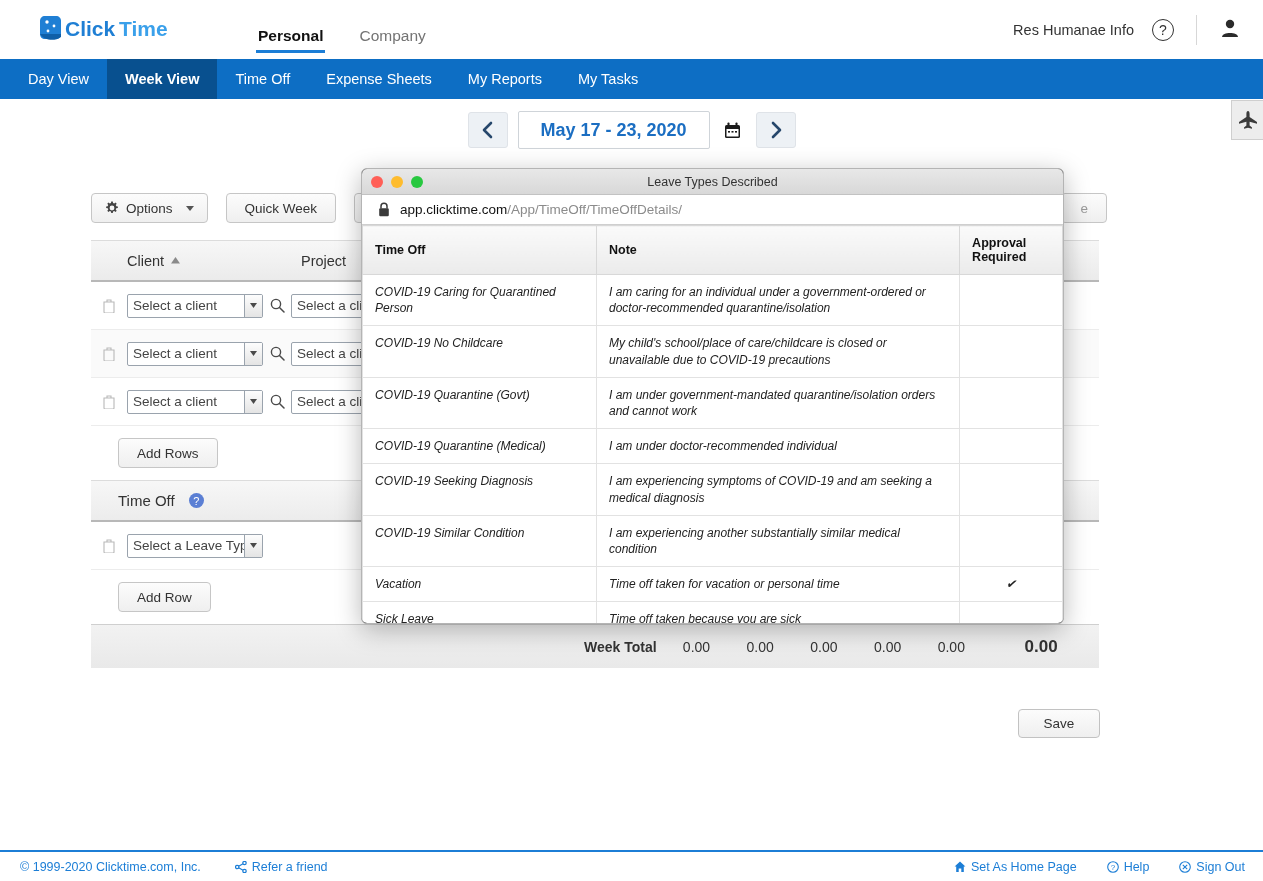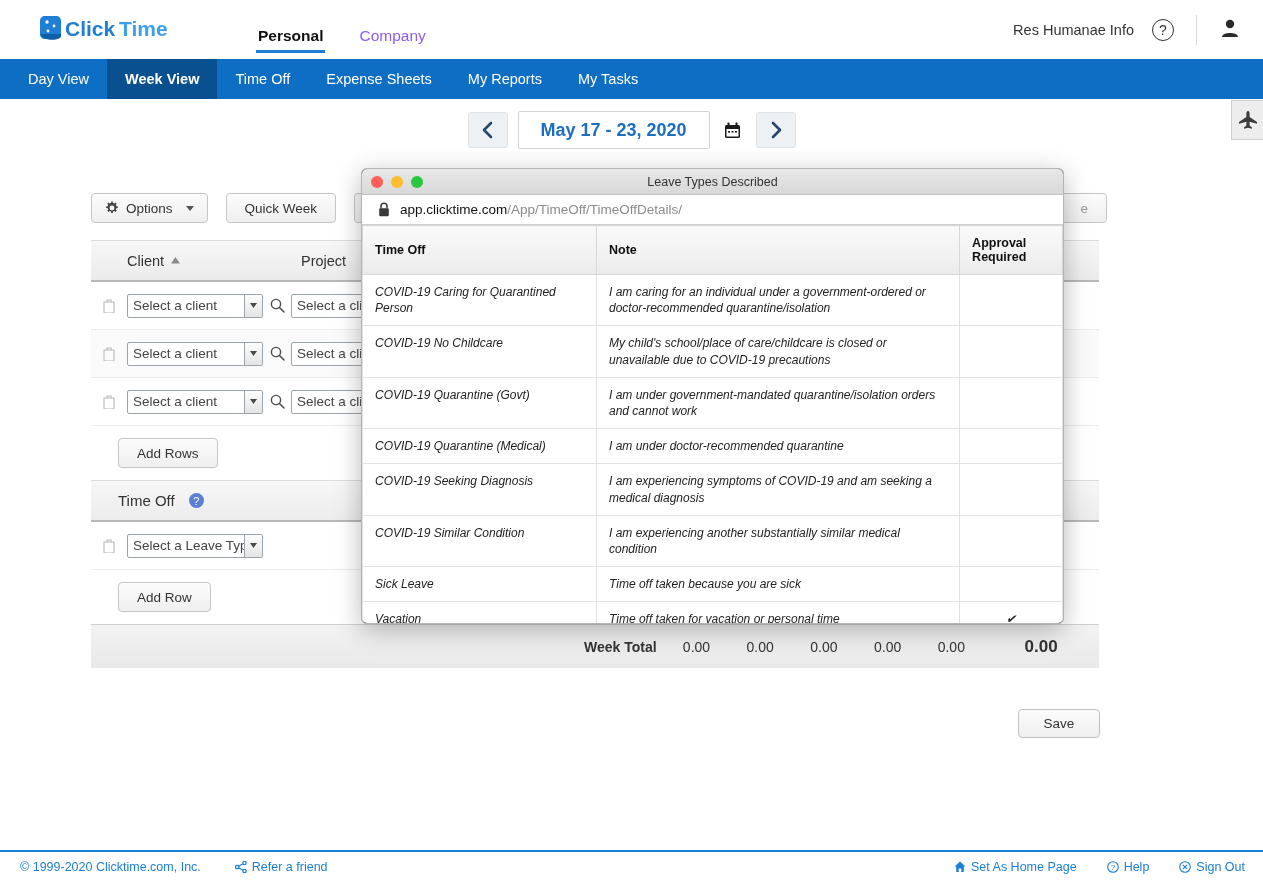--- a/index.html
+++ b/index.html
@@ -14,21 +14,21 @@
 
   
   .topbar {
     position: absolute; left: 0; top: 0; width: 1263px; height: 59px;
     background: #ffffff; display: flex; align-items: center;
   }
   .logo { position: absolute; left: 36px; top: 15px; display: flex; align-items: center; }
   .logo svg { display: block; }
   .topnav { position: absolute; left: 256px; top: 0; height: 59px; display: flex; align-items: center; gap: 32px; }
   .topnav-item {
-    font-size: 15.5px; color: #8b5cf6; padding: 18px 2px 6px 2px; cursor: pointer;
+    font-size: 15.5px; color: #737373; padding: 18px 2px 6px 2px; cursor: pointer;
     position: relative; line-height: 1;
   }
   .topnav-item.active { font-weight: bold; color: #111; }
   .topnav-item.active::after {
     content: ""; position: absolute; left: 0; right: 0; bottom: -4px; height: 3px; background: #1c7ed6;
   }
   .topright { position: absolute; right: 22px; top: 0; height: 59px; display: flex; align-items: center; }
   .org-name { font-size: 14.5px; color: #333; margin-right: 18px; }
   .help-circle {
     width: 22px; height: 22px; border: 1.6px solid #333; border-radius: 50%;
@@ -555,41 +555,41 @@
             <td class="c-note">My child's school/place of care/childcare is closed or unavailable due to COVID-19 precautions</td>
             <td class="c-appr chk"></td>
           </tr>
           <tr>
             <td class="c-type">COVID-19 Quarantine (Govt)</td>
             <td class="c-note">I am under government-mandated quarantine/isolation orders and cannot work</td>
             <td class="c-appr chk"></td>
           </tr>
           <tr>
             <td class="c-type">COVID-19 Quarantine (Medical)</td>
-            <td class="c-note">I am under doctor-recommended quarantine</td>
+            <td class="c-note">I am under doctor-recommended individual</td>
             <td class="c-appr chk"></td>
           </tr>
           <tr>
             <td class="c-type">COVID-19 Seeking Diagnosis</td>
             <td class="c-note">I am experiencing symptoms of COVID-19 and am seeking a medical diagnosis</td>
             <td class="c-appr chk"></td>
           </tr>
           <tr>
             <td class="c-type">COVID-19 Similar Condition</td>
             <td class="c-note">I am experiencing another substantially similar medical condition</td>
-            <td class="c-appr chk"></td>
-          </tr>
-          <tr>
-            <td class="c-type">Sick Leave</td>
-            <td class="c-note">Time off taken because you are sick</td>
             <td class="c-appr chk"></td>
           </tr>
           <tr>
             <td class="c-type">Vacation</td>
             <td class="c-note">Time off taken for vacation or personal time</td>
             <td class="c-appr chk">✔</td>
           </tr>
+          <tr>
+            <td class="c-type">Sick Leave</td>
+            <td class="c-note">Time off taken because you are sick</td>
+            <td class="c-appr chk"></td>
+          </tr>
         </tbody>
       </table>
     </div>
   </div>
 
 </div>
 
 </body></html>

